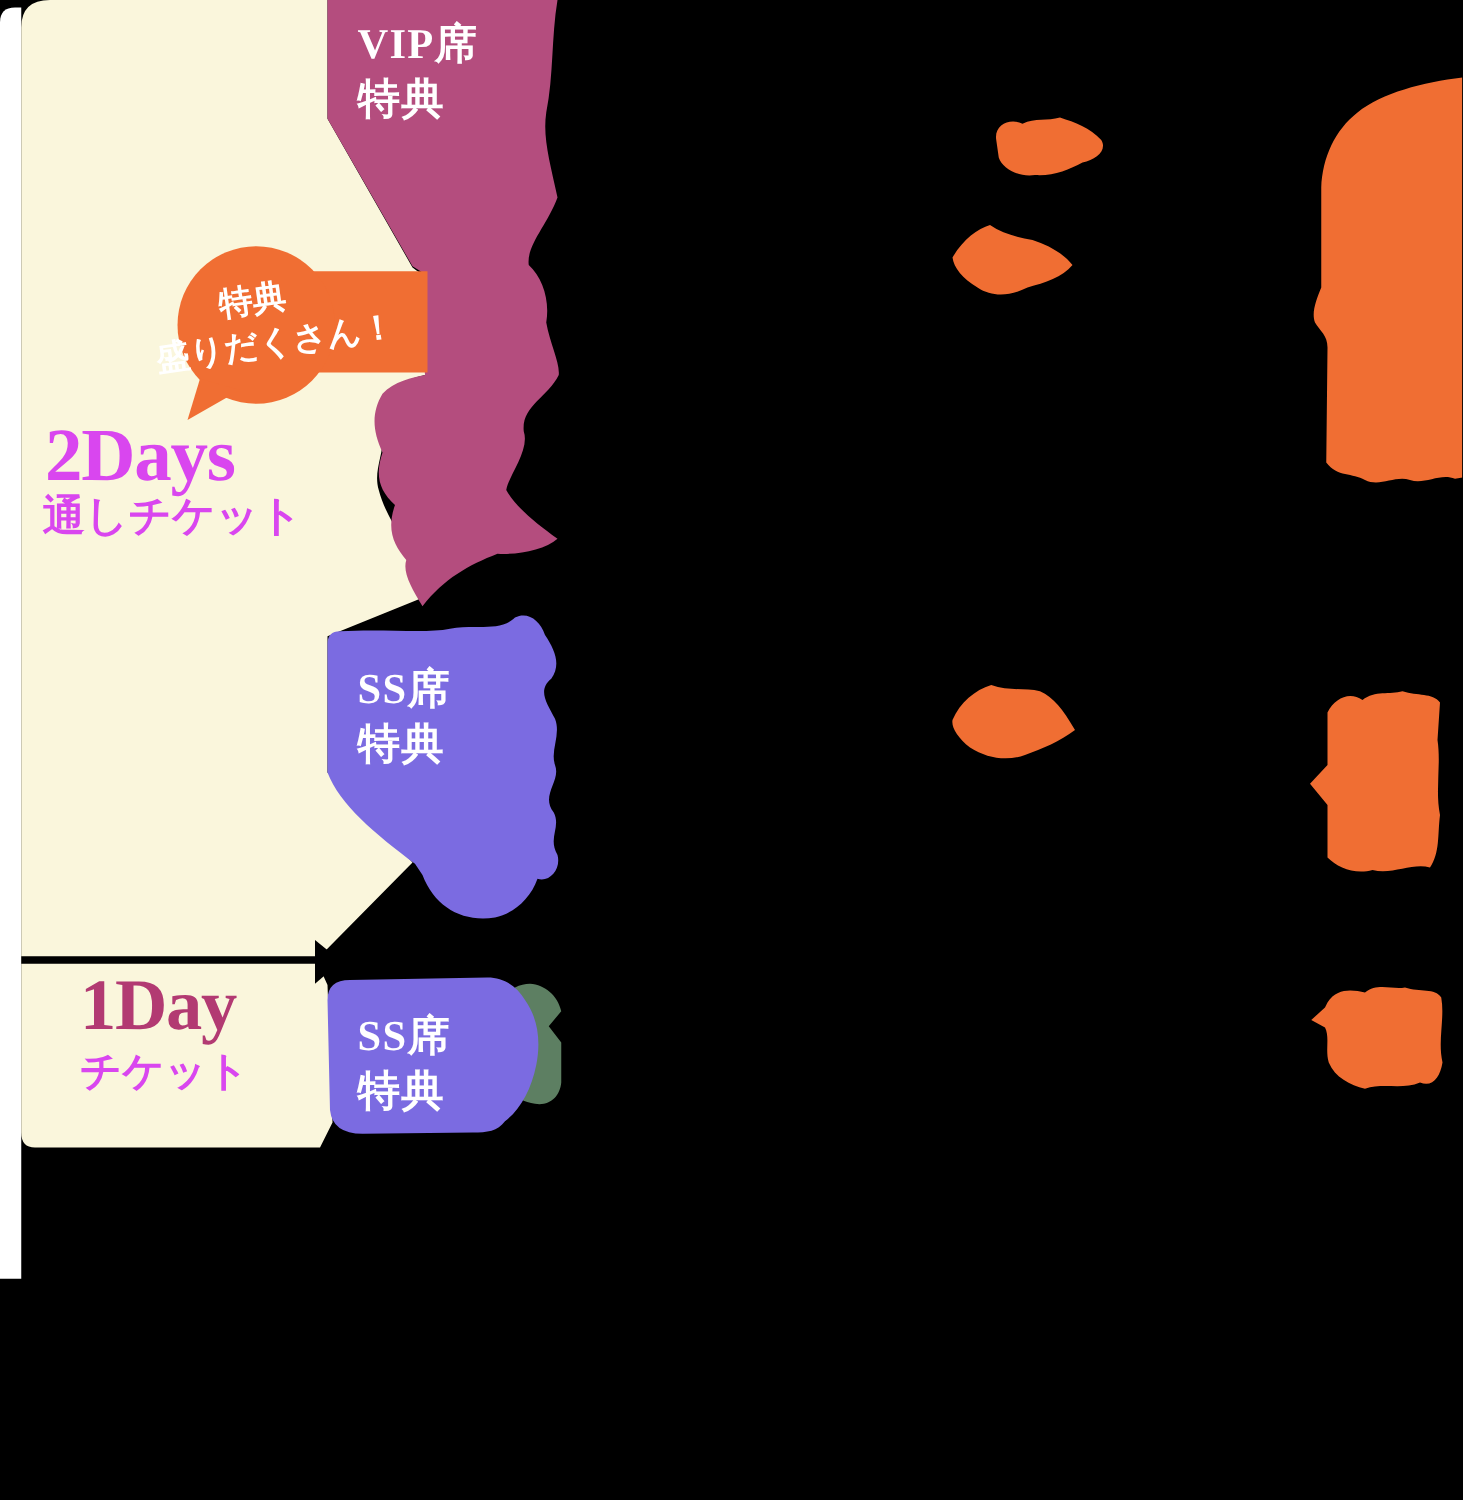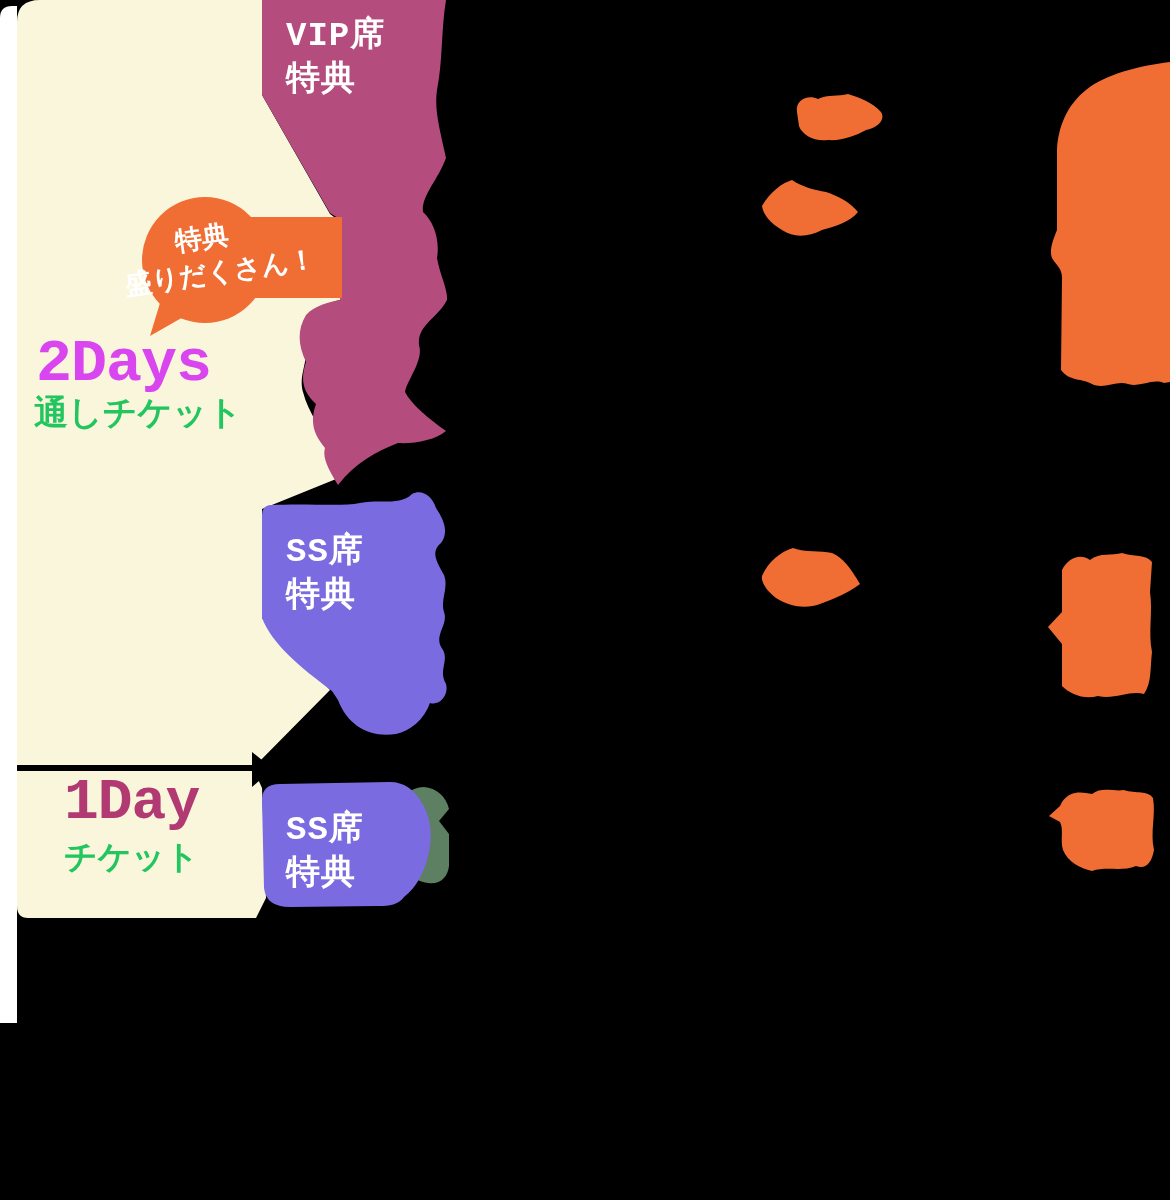--- a/index.html
+++ b/index.html
@@ -1,23 +1,23 @@
 <!DOCTYPE html>
 <html><head>
 <meta charset="utf-8">
 <style>
   html,body{margin:0;padding:0;background:#000;}
   .stage{position:relative;width:1170px;height:1200px;background:#000;overflow:hidden;
-         font-family:Liberation Mono, monospace;}
+         font-family:Liberation Serif, serif;}
   .stage svg{position:absolute;left:0;top:0;}
   .txt{position:absolute;font-weight:bold;white-space:nowrap;}
   .badge-label{color:#fff;font-size:34px;line-height:1.3;letter-spacing:1px;}
   .badge-label span{display:block;}
   .title-mag{font-size:60px;letter-spacing:-1px;}
-  .subtitle-dark{color:#22c55e;}
+  .subtitle-dark{color:#d946ef;}
   .bubble-label{color:#fff;font-size:27px;line-height:1.35;text-align:center;
                 transform:rotate(-8deg);transform-origin:center;}
   .bubble-label span{display:block;}
 </style>
 </head>
 <body>
 
 <div class="stage">
 
   <svg width="1170" height="1200" viewBox="0 0 1170 1200">

